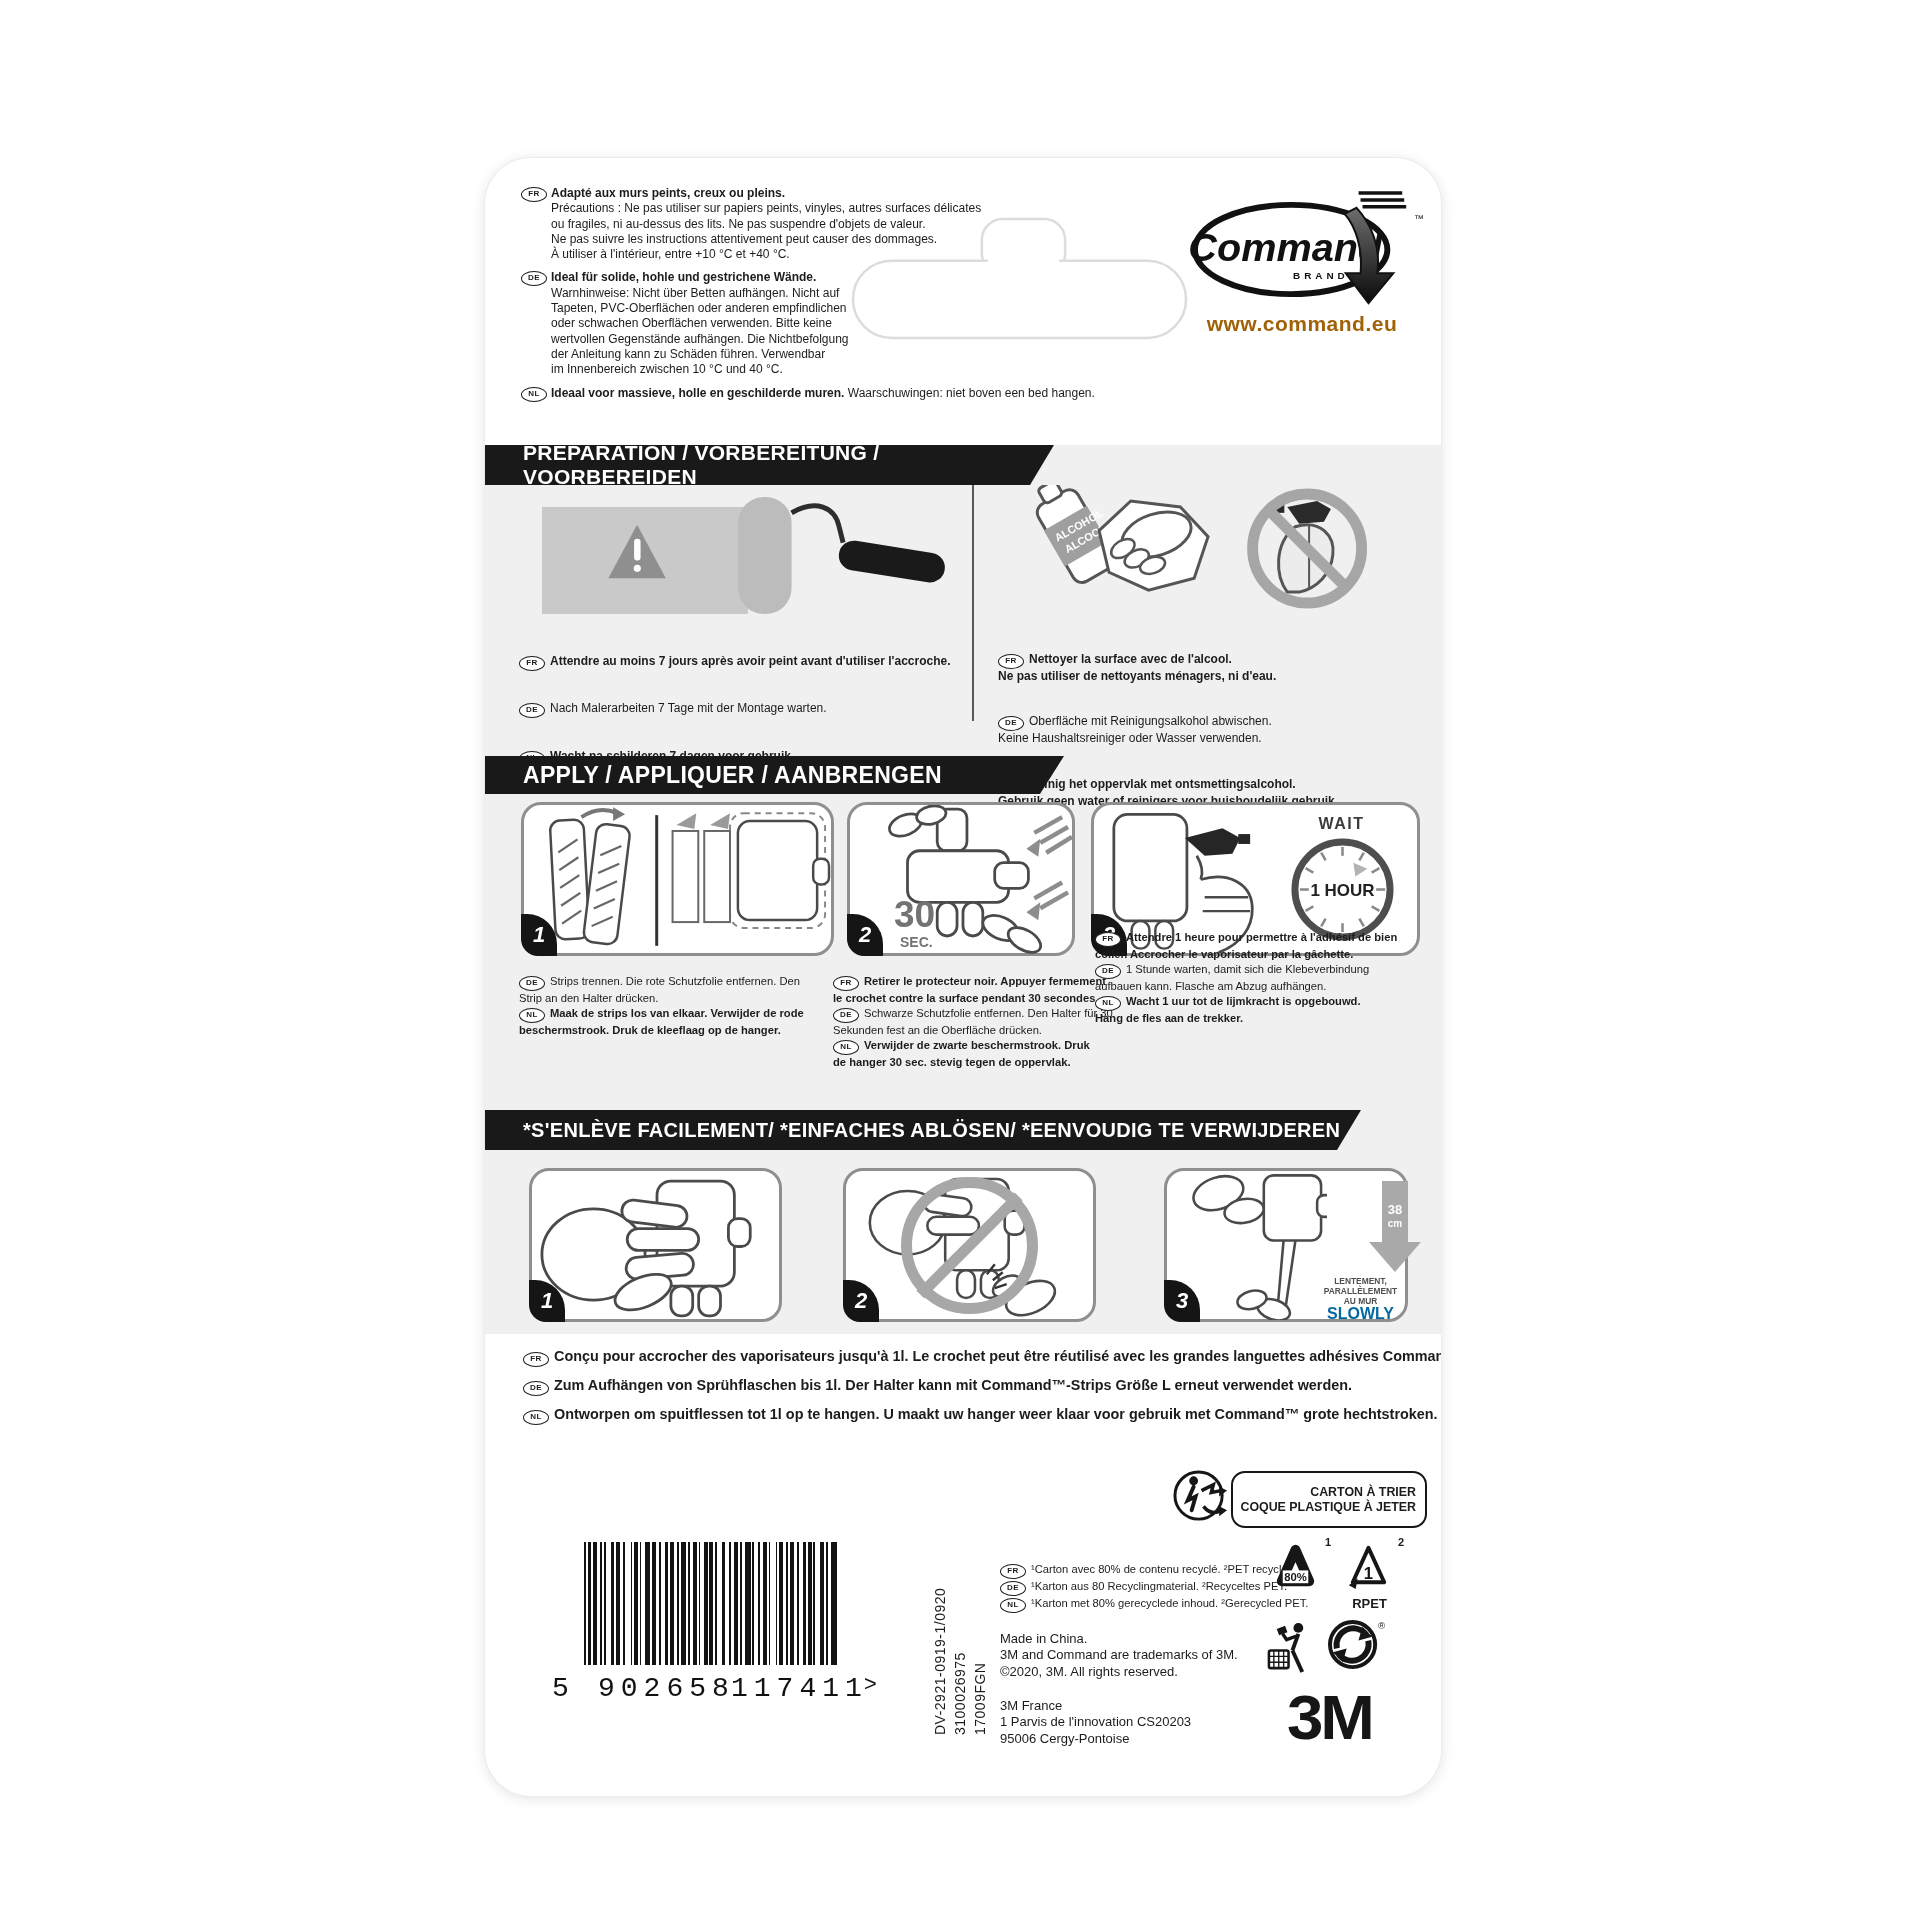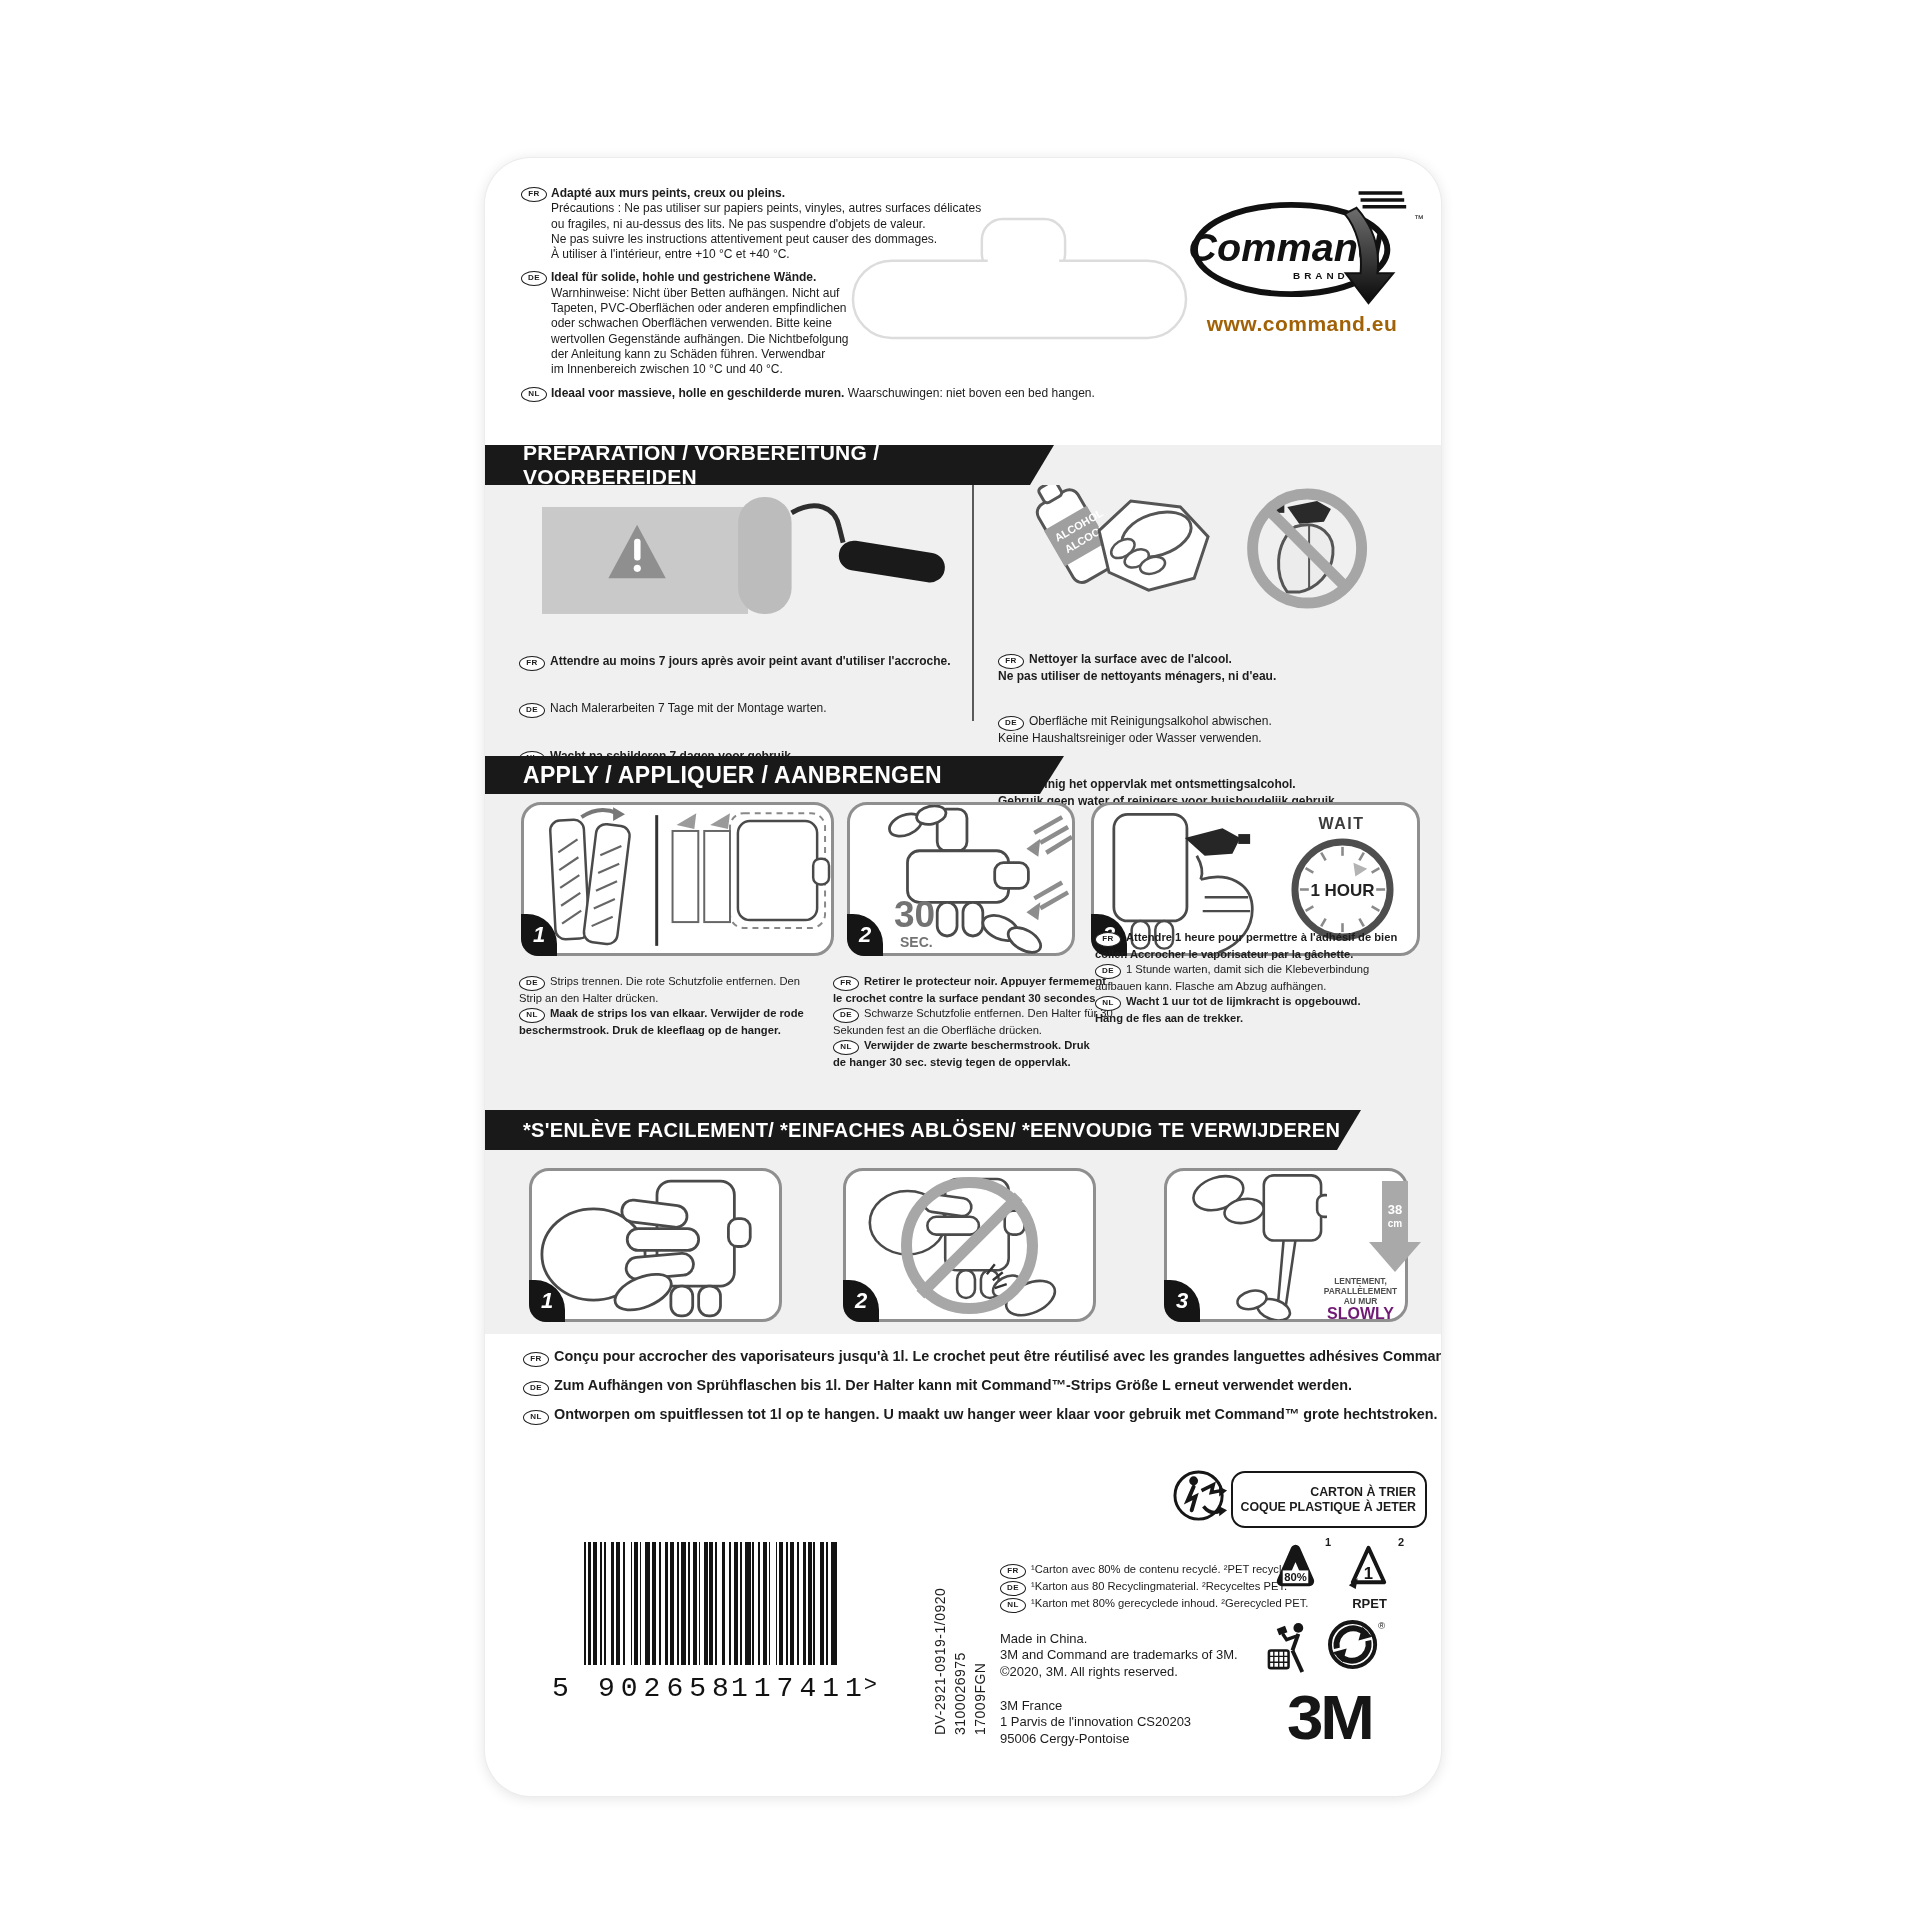--- a/index.html
+++ b/index.html
@@ -38,21 +38,21 @@
   .waitlab{position:absolute;right:24px;top:10px;width:103px;text-align:center;font-size:16px;font-weight:700;color:#3c3c3c;letter-spacing:1.5px;}
   .clockwrap{position:absolute;right:20px;top:30px;width:109px;height:109px;}
   .hourlab{position:absolute;left:0;top:46px;width:109px;text-align:center;font-size:17px;font-weight:700;color:#222;}
   .nosym{position:absolute;left:55px;top:6px;width:137px;height:137px;border:11px solid #a7a7a7;border-radius:50%;box-sizing:border-box;}
   .nosym::after{content:"";position:absolute;left:52px;top:-12px;width:11px;height:139px;background:#a7a7a7;transform:rotate(45deg);}
   .dnarrow{position:absolute;left:187px;top:10px;width:26px;height:61px;background:#a9a9a9;margin-left:28px;}
   .dnhead{position:absolute;left:-13px;top:61px;width:0;height:0;border-left:26px solid transparent;border-right:26px solid transparent;border-top:30px solid #a9a9a9;}
   .dnval{position:absolute;left:0;top:22px;width:26px;text-align:center;color:#fff;font-weight:700;font-size:13px;line-height:13px;}
   .slowtxt{position:absolute;left:147px;top:105px;width:93px;text-align:center;}
   .slowlines{font-size:8.4px;font-weight:700;color:#4f4f4f;line-height:10px;white-space:pre;}
-  .slowly{font-size:16px;font-weight:700;color:#701a75;line-height:16px;}
+  .slowly{font-size:16px;font-weight:700;color:#0369a1;line-height:16px;}
   
   .summary{position:absolute;left:38px;top:1184px;font-size:14.4px;line-height:29px;font-weight:700;}
   
   .trimanbox{position:absolute;left:746px;top:1313px;width:196px;height:57px;border:2.5px solid #161616;border-radius:14px;box-sizing:border-box;display:flex;flex-direction:column;justify-content:center;align-items:flex-end;padding-right:9px;font-size:12.4px;line-height:15px;font-weight:700;background:#fff;}
   .barcode{position:absolute;left:99px;top:1384px;width:267px;height:168px;}
   .bcbars{display:flex;height:135px;width:267px;overflow:hidden;}
   .bcbars span{height:100%;}
   .bcdigits{position:absolute;left:0;top:123px;width:267px;height:44px;background:#fff;font-family:"Liberation Mono",monospace;font-size:28px;color:#111;}
   .bcdigits span{position:absolute;top:8px;}
   .bclead{left:-32px;}

